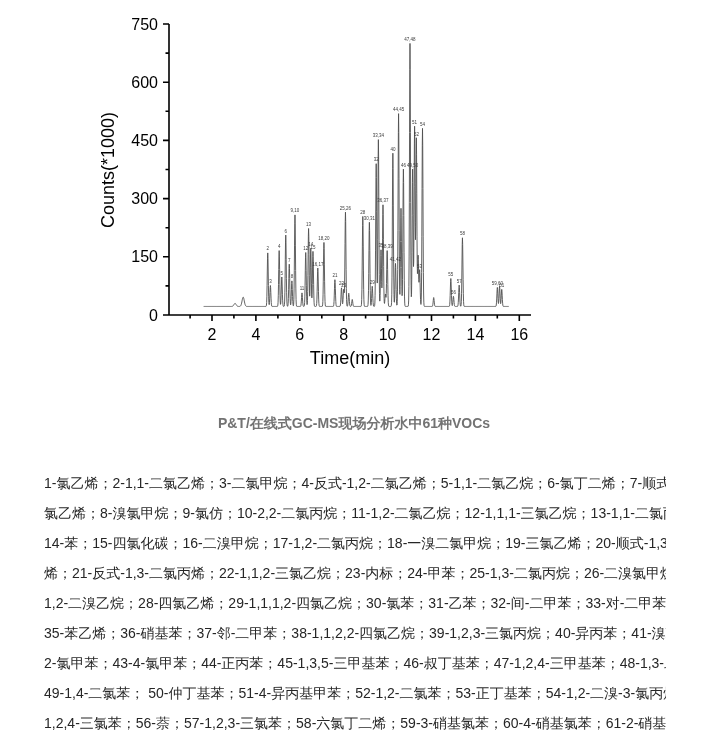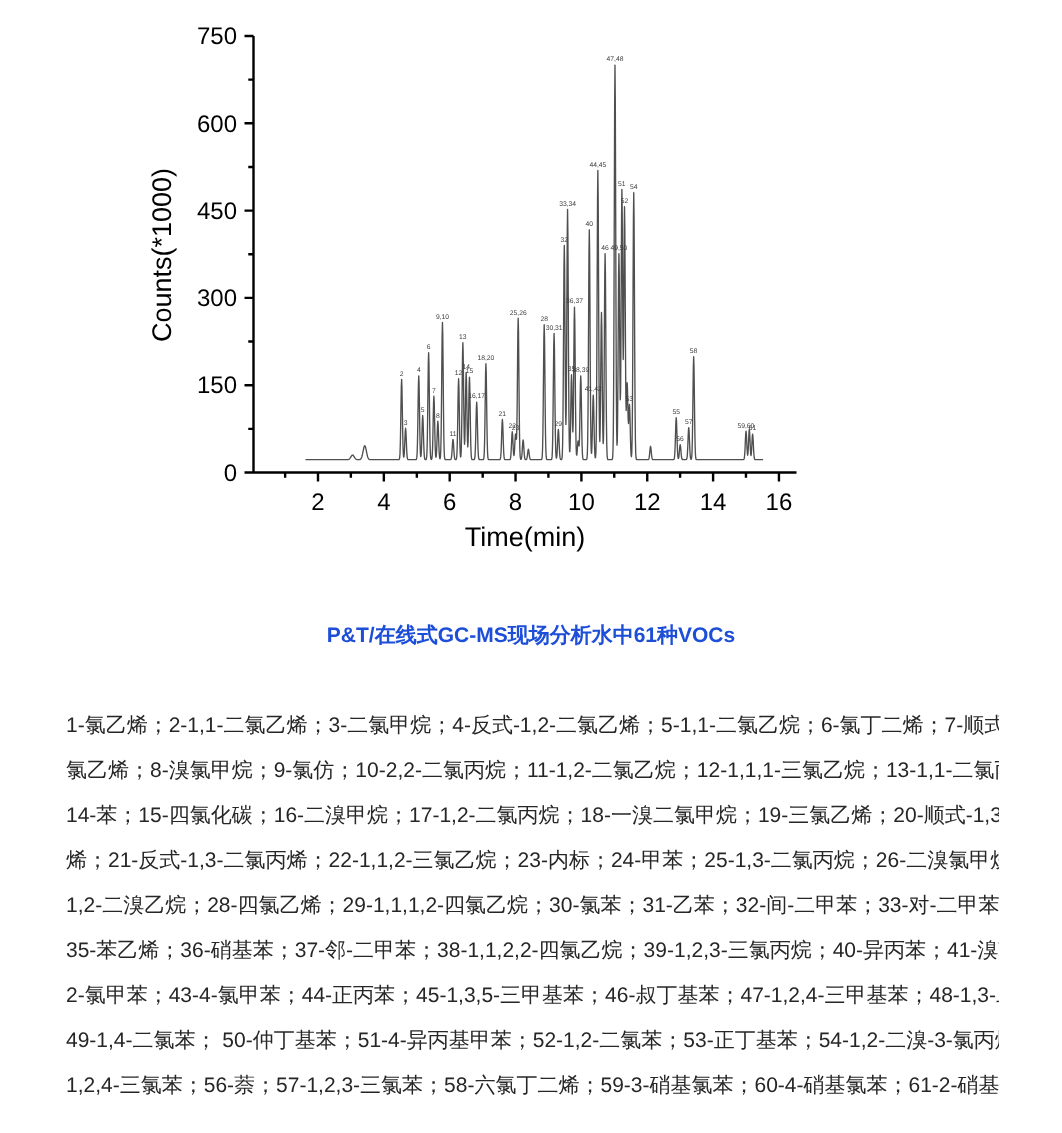--- a/index.html
+++ b/index.html
@@ -4,21 +4,21 @@
 <style>
   html,body{margin:0;padding:0;background:#ffffff;}
   .page{position:relative;width:708px;height:755px;background:#ffffff;overflow:hidden;
         font-family:"Liberation Sans", sans-serif;}
   .chart-wrap{position:absolute;left:0;top:0;width:708px;height:392px;}
   svg text{font-family:"Liberation Sans", sans-serif;}
   .tick-label{font-size:16px;fill:#000000;}
   .axis-title{font-size:18px;fill:#000000;}
   .peak-label{font-size:4.5px;fill:#3c3c3c;}
   .caption{position:absolute;top:415px;left:0;width:708px;text-align:center;
-           font-size:14px;font-weight:bold;color:#1d4ed8;}
+           font-size:14px;font-weight:bold;color:#737373;}
   .voc-list{position:absolute;top:468px;left:44px;width:622px;
             font-size:14px;color:#262626;}
   .voc-line{height:30px;line-height:30px;white-space:nowrap;
             text-align:justify;text-align-last:justify;overflow:hidden;}
 </style>
 </head>
 <body>
 
 <div class="page">
 

